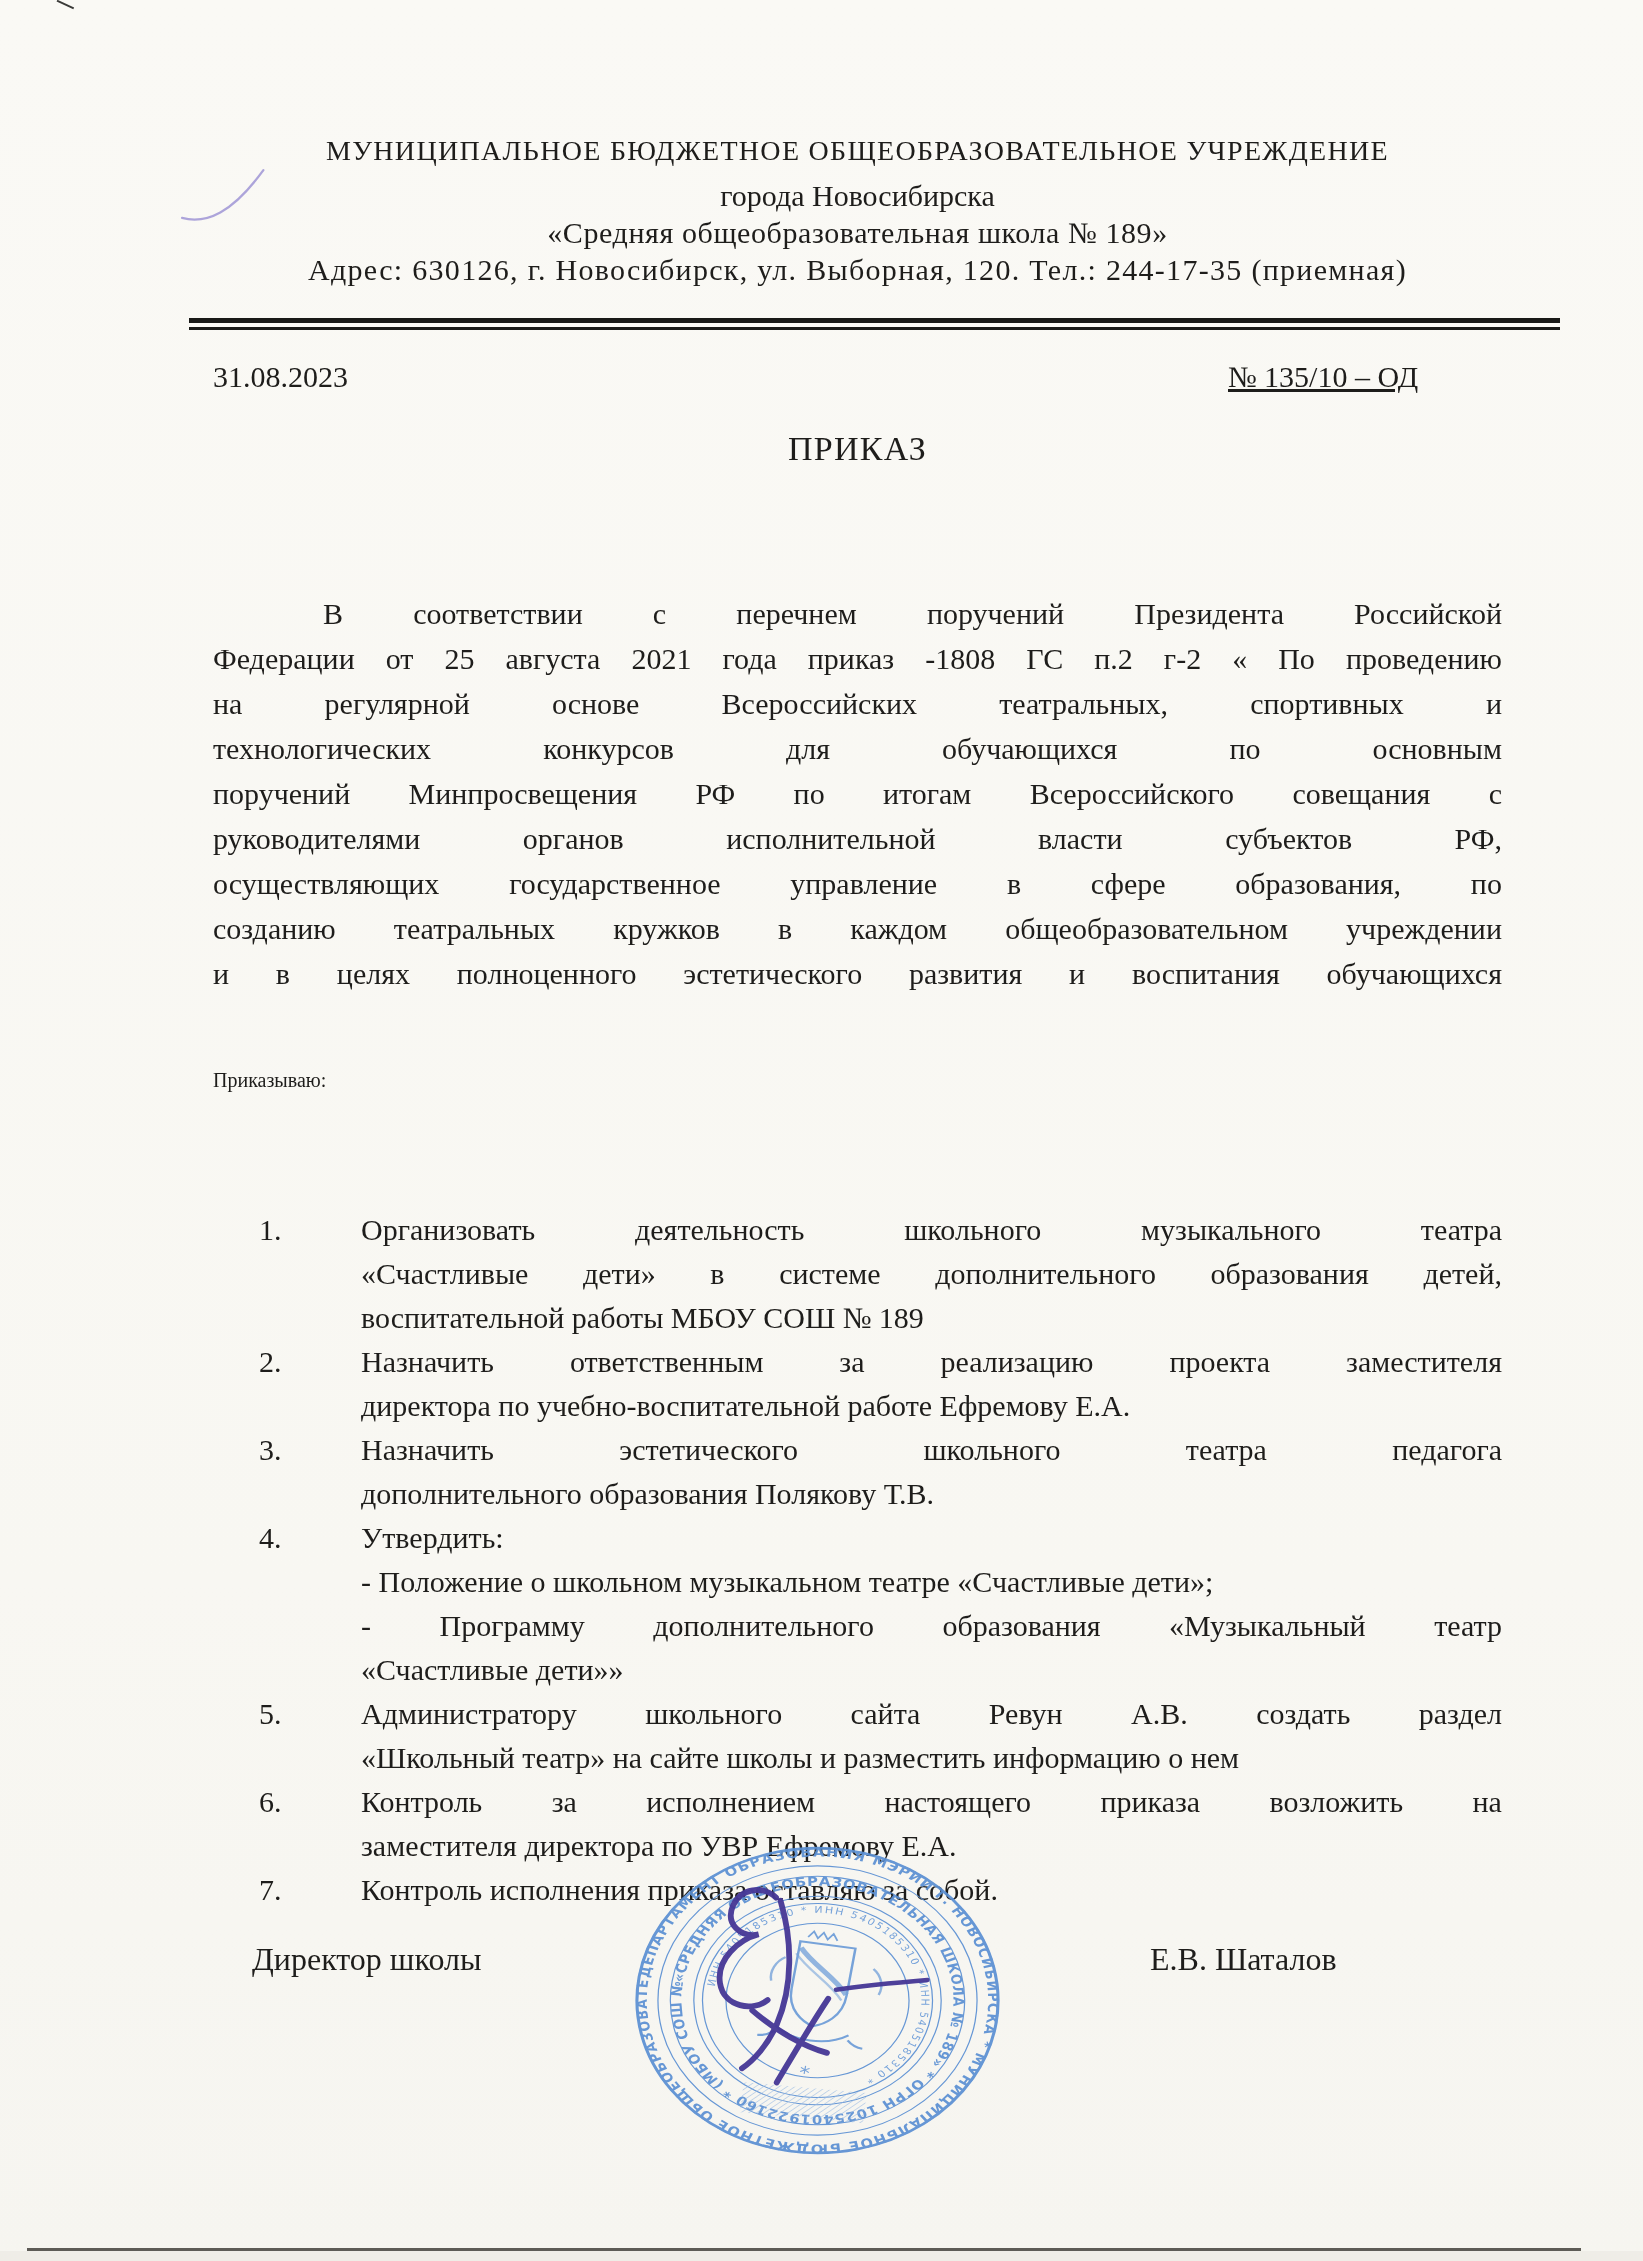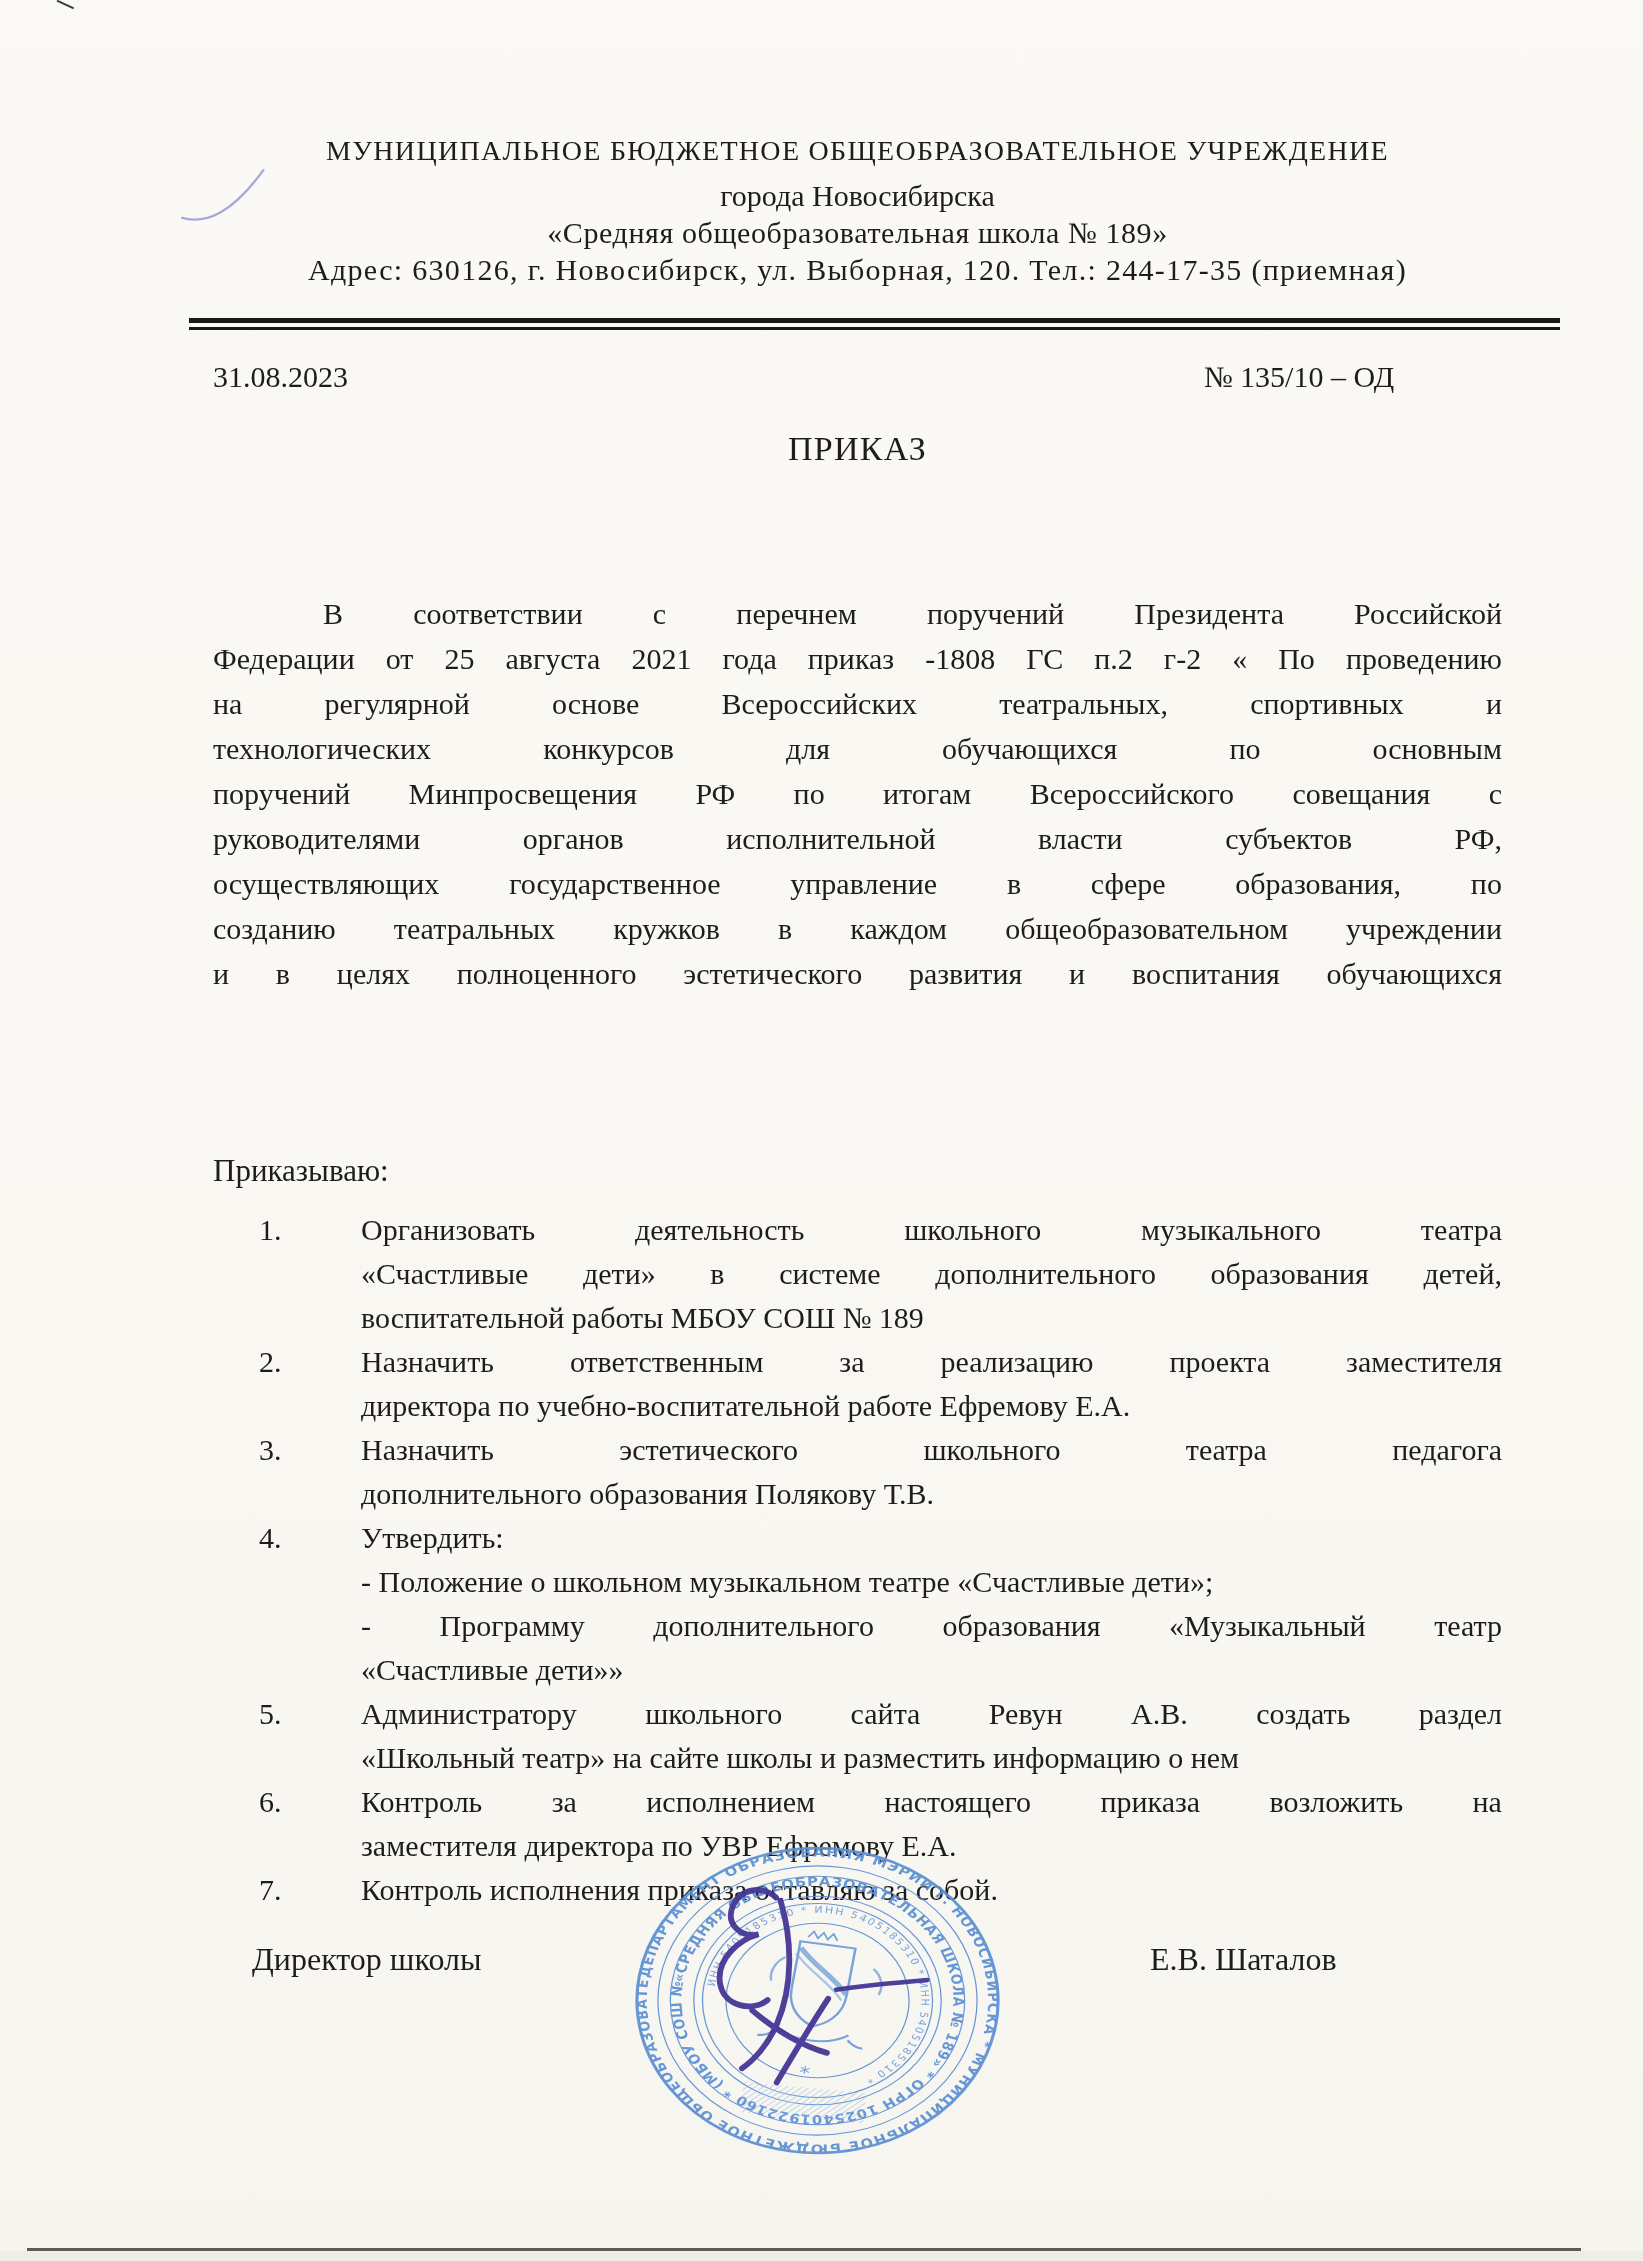--- a/index.html
+++ b/index.html
@@ -16,28 +16,28 @@
   .hdr1{top:135px;font-size:28px;letter-spacing:1.3px;}
   .hdr2{top:179px;font-size:30px;}
   .hdr3{top:216px;font-size:30px;letter-spacing:0.6px;}
   .hdr4{top:253px;font-size:30px;letter-spacing:1.3px;}
   .hdr5{top:288px;font-size:30px;letter-spacing:0.6px;}
   .rule{position:absolute;left:189px;background:#191917;}
   .rule1{top:318px;width:1371px;height:4.5px;}
   .rule2{top:327px;width:1371px;height:3.2px;}
   .date-row{position:absolute;top:360px;left:0;width:100%;font-size:30px;}
   .doc-date{position:absolute;left:0;top:0;white-space:nowrap;}
-  .doc-number{position:absolute;left:991px;top:0;white-space:nowrap;}
+  .doc-number{position:absolute;left:1015px;top:0;white-space:nowrap;text-decoration:underline;}
   .doc-title{top:430px;font-size:34px;letter-spacing:1.3px;}
   .doc-subject{top:510px;font-size:32px;}
   #para{position:absolute;top:594px;left:0;width:1289px;font-size:30px;}
   .tline{height:45px;line-height:40px;white-space:nowrap;}
   .tline.just{display:flex;justify-content:space-between;white-space:normal;}
   .tline.just span{white-space:nowrap;}
-  .order-word{position:absolute;top:1153px;left:0;font-size:31px;}
+  .order-word{position:absolute;top:1069px;left:0;font-size:20px;}
   #list{position:absolute;top:1210px;left:0;width:1289px;font-size:30px;}
   .lrow{display:flex;height:44px;}
   .lrow .tline{height:44px;flex:1;}
   .lnum{width:148px;padding-left:46px;box-sizing:border-box;line-height:40px;}
   .sig-row{position:absolute;top:1941px;left:0;width:100%;font-size:32px;}
   .sig-left{position:absolute;left:39px;top:0;white-space:nowrap;}
   .sig-right{position:absolute;left:937px;top:0;white-space:nowrap;}
   .stamp-svg{position:absolute;left:632px;top:1844px;width:371px;height:313px;opacity:.92;}
   .ring1{font-family:"DejaVu Sans","Liberation Sans",sans-serif;font-size:24px;letter-spacing:2px;font-weight:bold;fill:#5a8fd3;}
   .ring2{font-family:"DejaVu Sans","Liberation Sans",sans-serif;font-size:24px;letter-spacing:1px;font-weight:bold;fill:#5a8fd3;}

